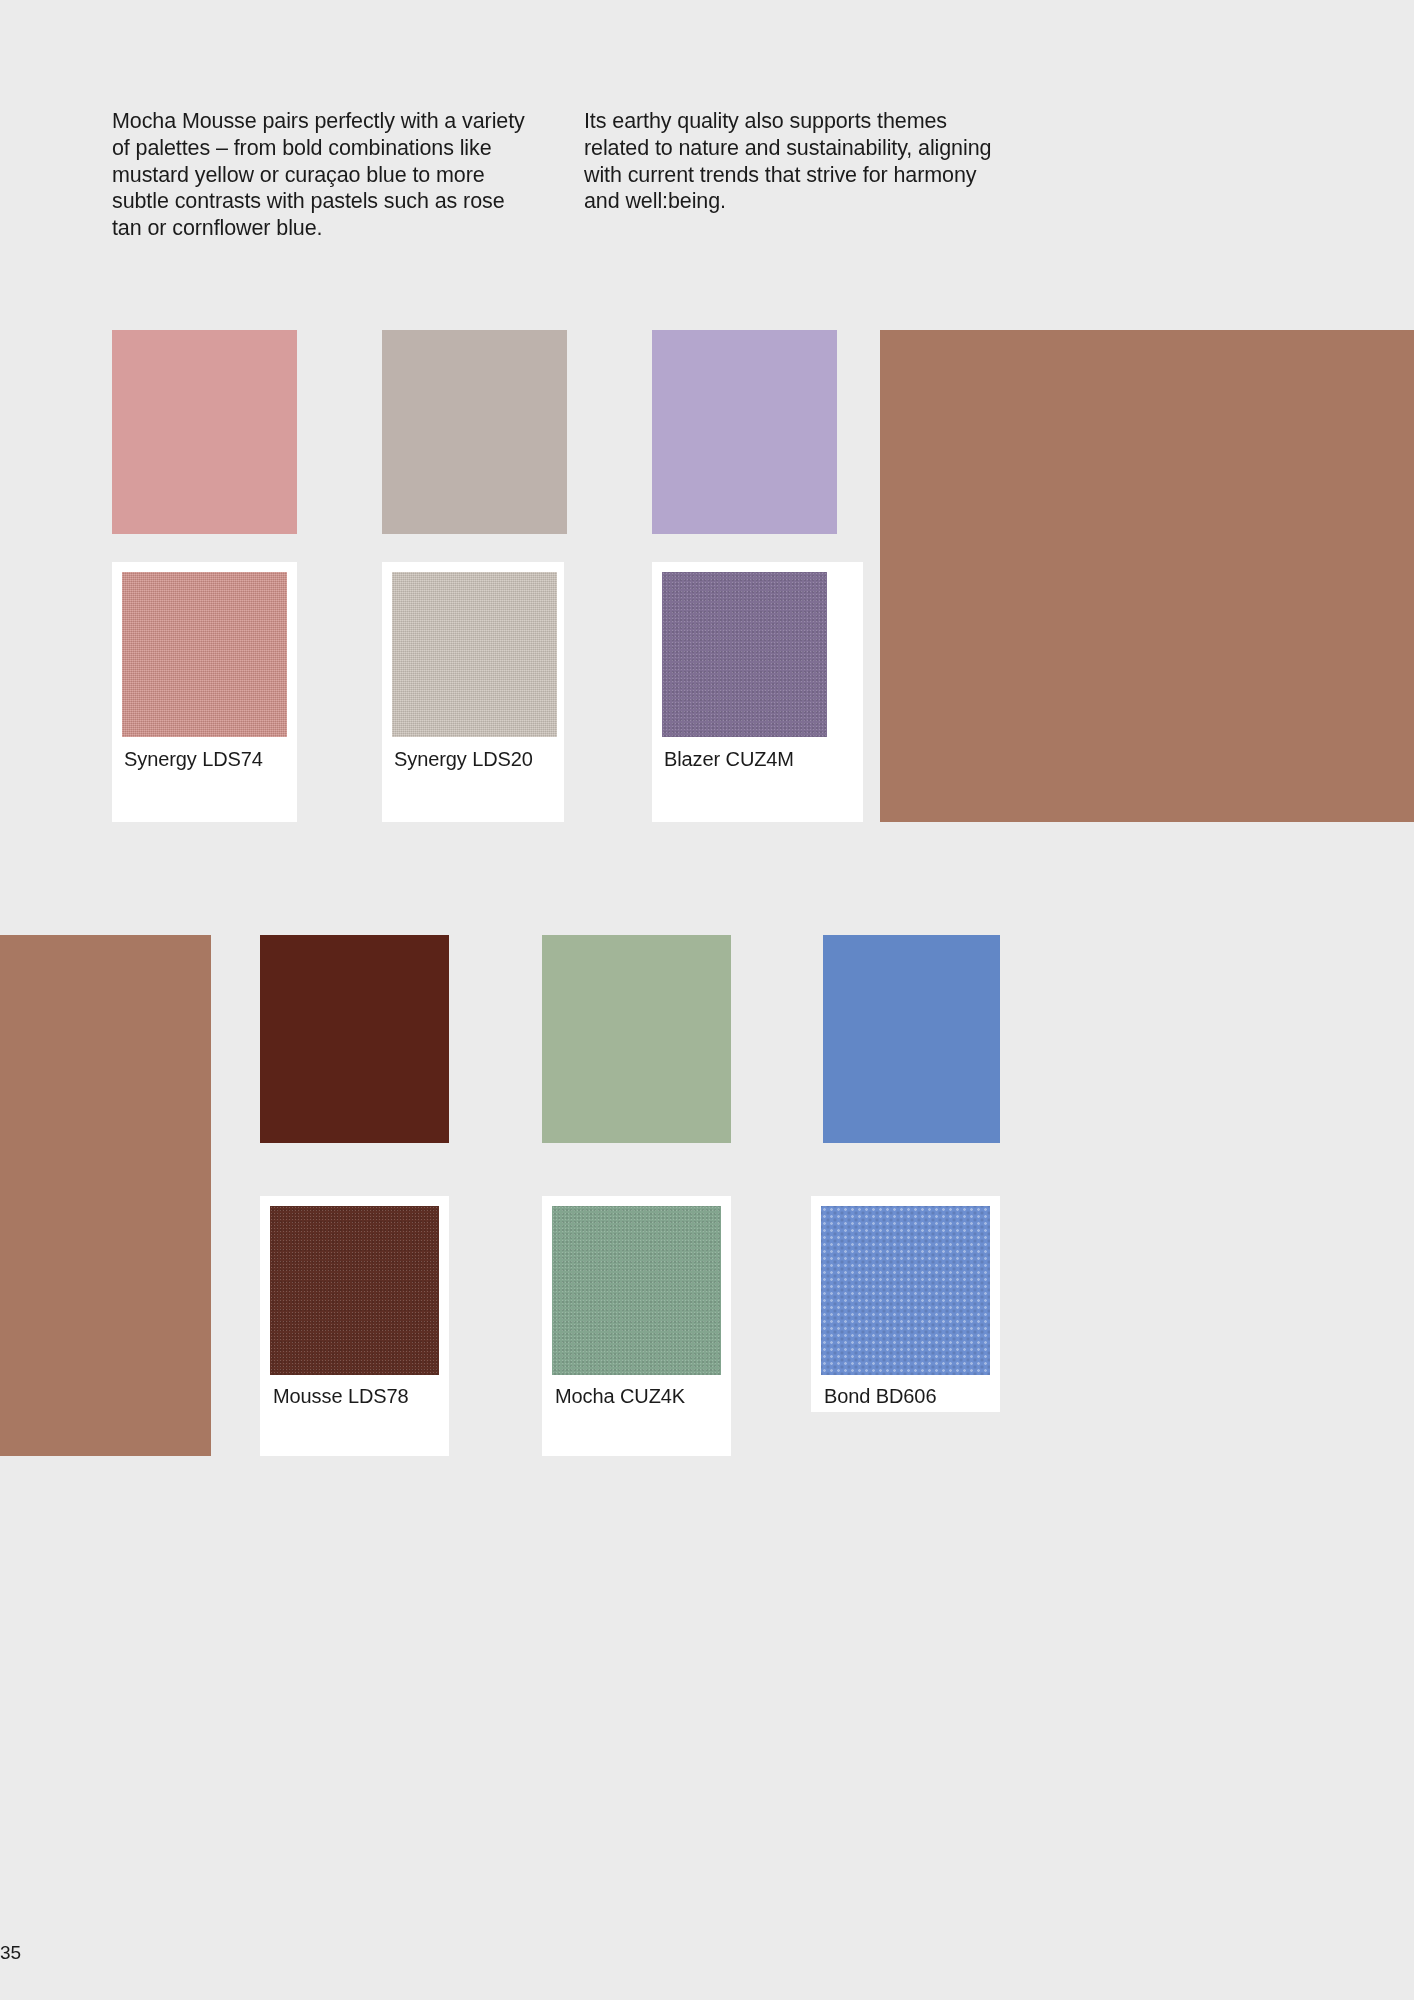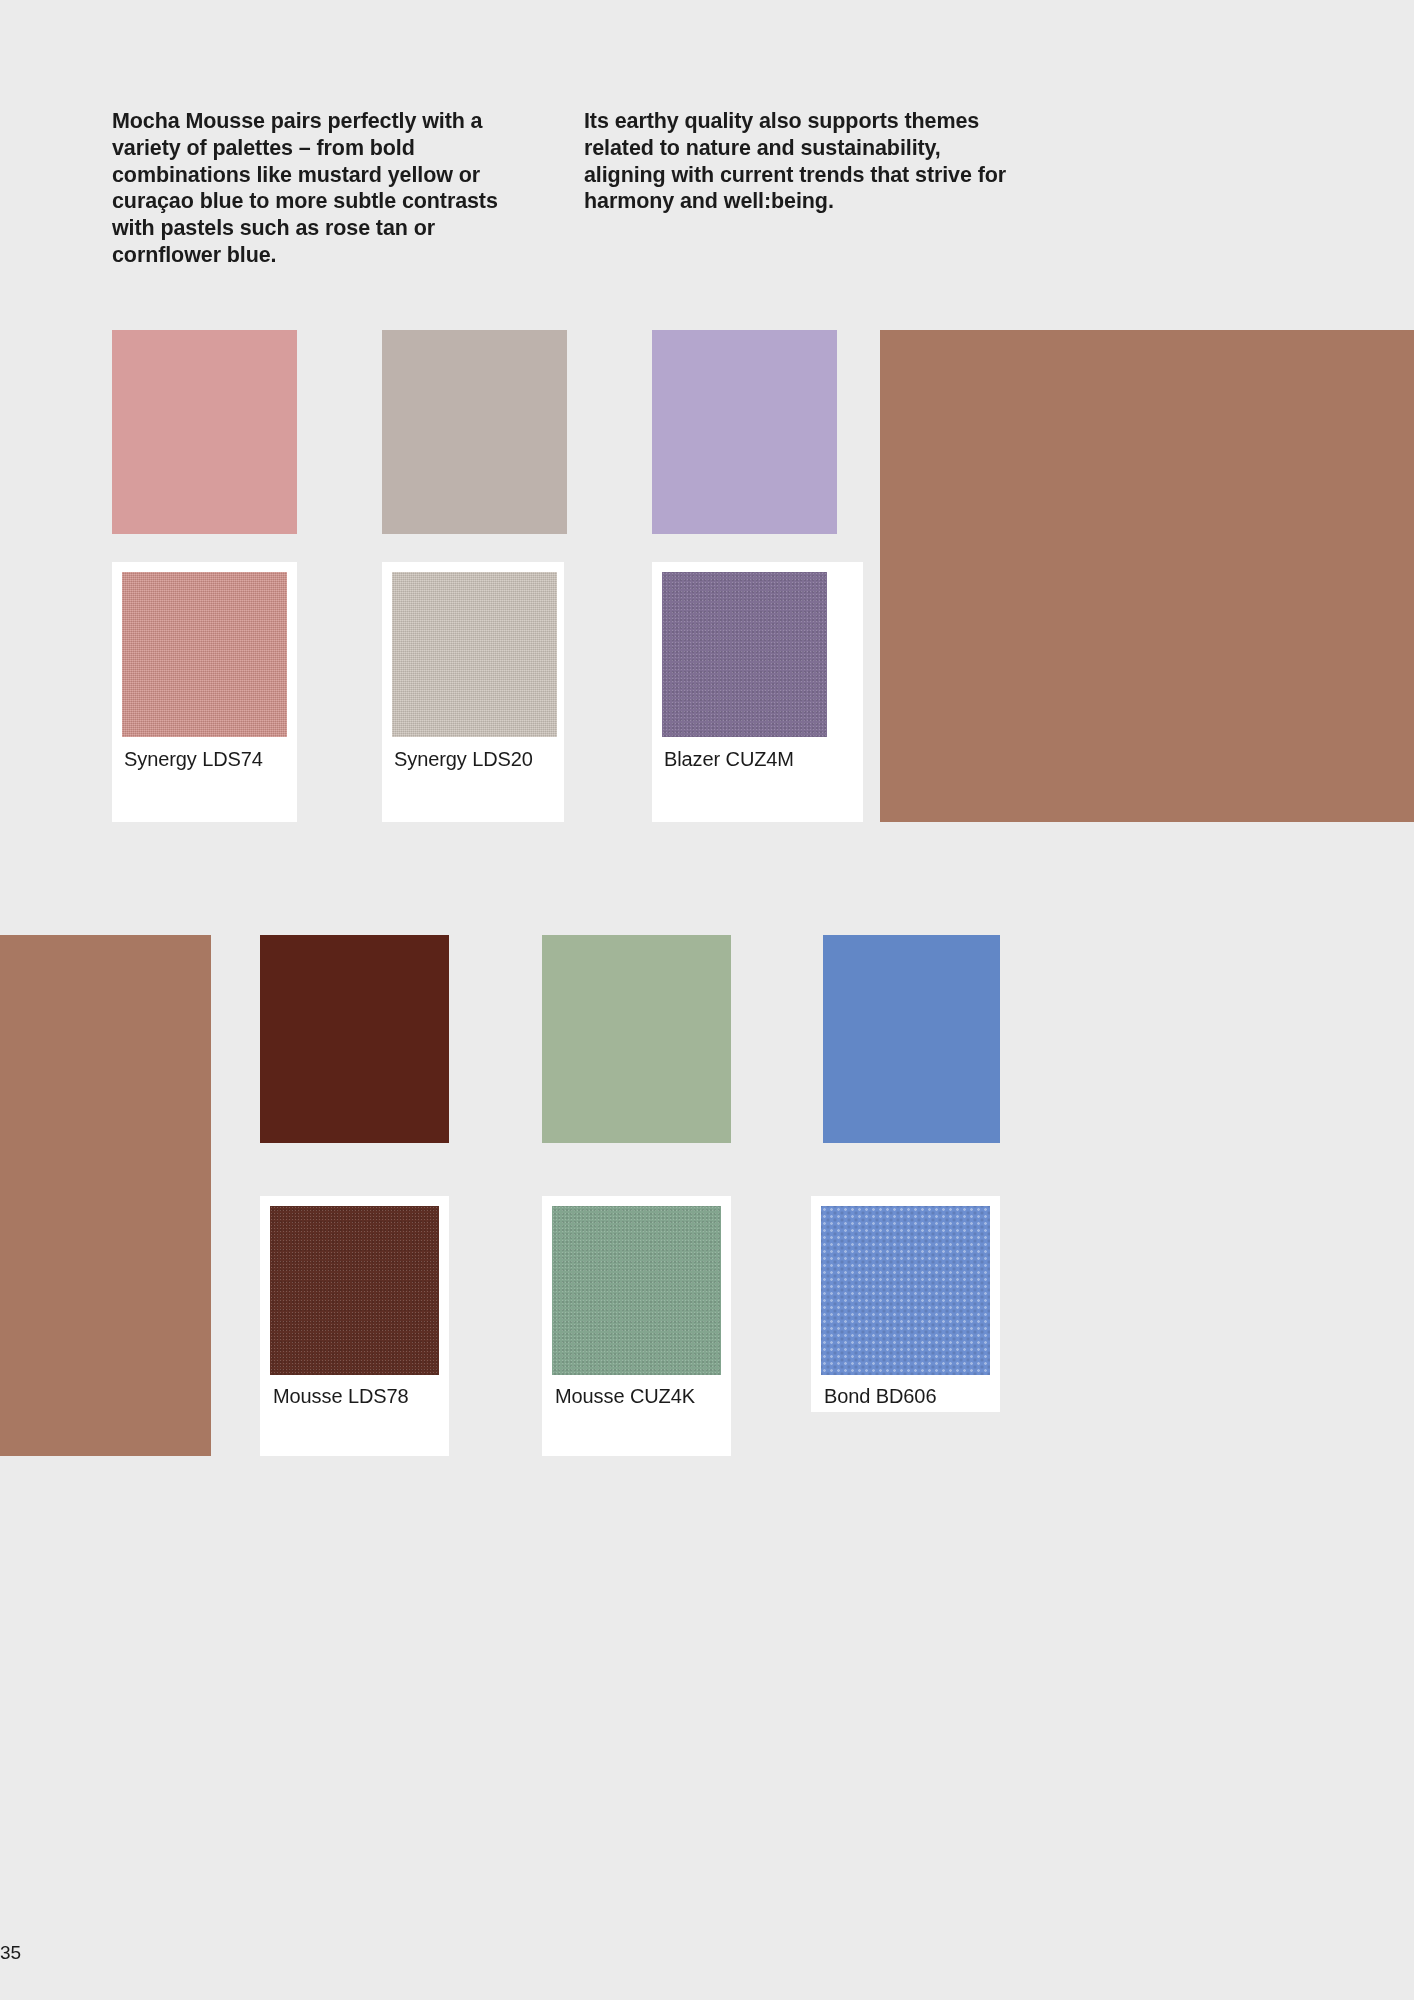--- a/index.html
+++ b/index.html
@@ -29,21 +29,21 @@
     width: 1190px;
     display: flex;
     gap: 52px;
   }
   .intro-col {
     width: 420px;
     font-size: 21.5px;
     line-height: 26.8px;
     color: #1b1b1b;
     letter-spacing: -0.1px;
-    font-weight: 700;
+    font-weight: 400;
   }
   .intro-col.right { width: 425px; }
   .bigblock {
     position: absolute;
   }
 
   .card {
     position: absolute;
     background: #ffffff;
   }
@@ -143,21 +143,21 @@
       <div class="tex felt"></div>
     </div>
     <div class="card-label" style="left:13px; top:189px;">Mousse LDS78</div>
   </div>
 
   <div class="bigblock" style="left: 542px; top: 935px; width: 189px; height: 208px; background-color: rgb(162, 181, 152);"></div>
   <div class="card" style="left:542px; top:1196px; width:189px; height:260px;">
     <div class="card-swatch" style="width: 169px; height: 169px; background-color: rgb(131, 165, 143);">
       <div class="tex felt"></div>
     </div>
-    <div class="card-label" style="left:13px; top:189px;">Mousse CUZ4K</div>
+    <div class="card-label" style="left:13px; top:189px;">Mocha CUZ4K</div>
   </div>
 
   <div class="bigblock" style="left: 823px; top: 935px; width: 177px; height: 208px; background-color: rgb(98, 135, 198);"></div>
   <div class="card" style="left:811px; top:1196px; width:189px; height:216px;">
     <div class="card-swatch" style="width: 169px; height: 169px; background-color: rgb(109, 143, 209);">
       <div class="tex bubble"></div>
     </div>
     <div class="card-label" style="left:13px; top:189px;">Bond BD606</div>
   </div>
 

